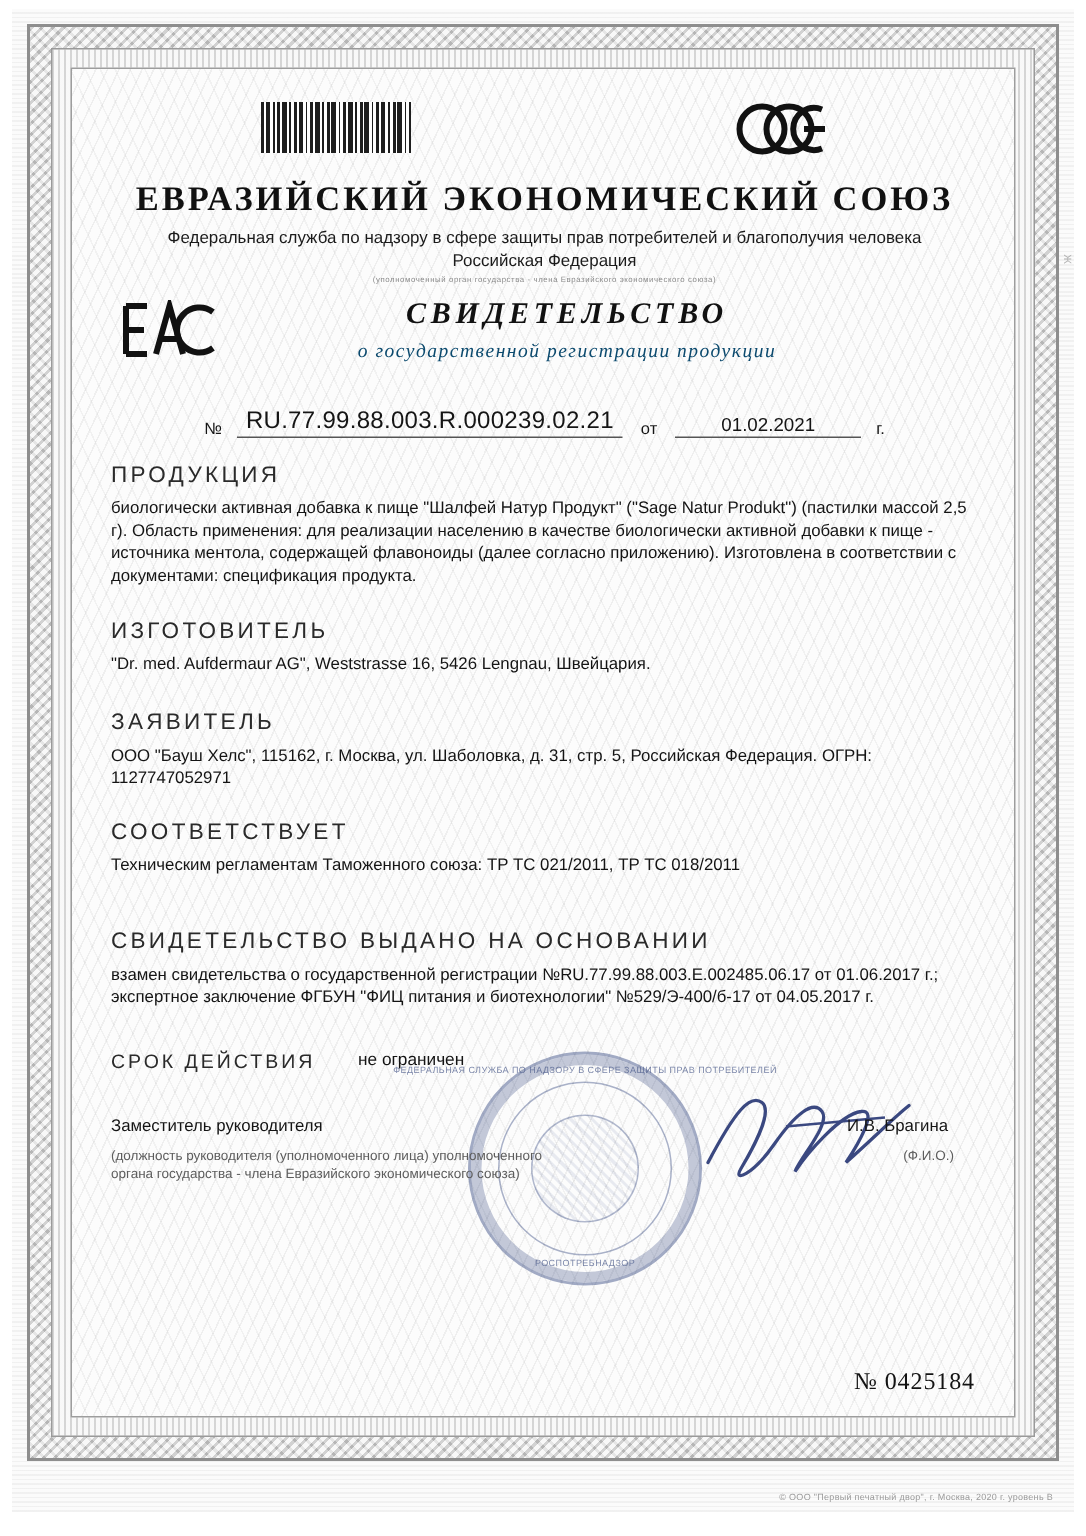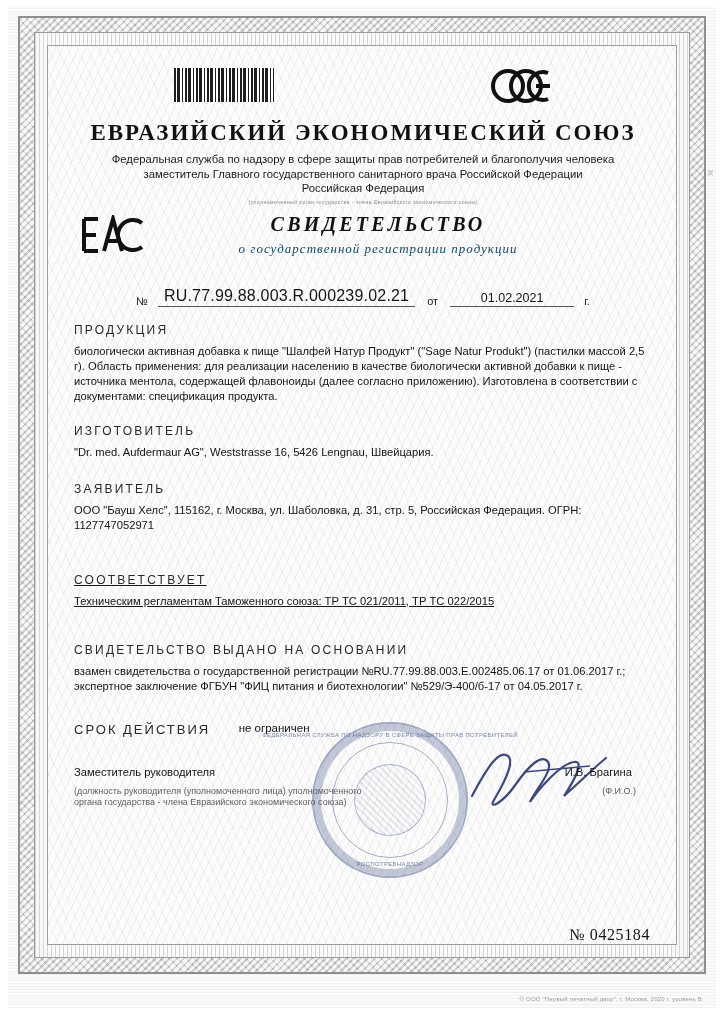--- a/index.html
+++ b/index.html
@@ -192,36 +192,36 @@
     border-bottom: 1px solid #555;
     padding: 0 10px 1px 10px;
     min-width: 104px;
     text-align: center;
   }
   .num-g { font-size: 11px; }
 
   
   .section { margin-top: 18px; }
   .section-heading {
-    font-size: 12px;
+    font-size: 15px;
     letter-spacing: 2.2px;
     color: #2a2a2a;
     font-family: "Liberation Sans", sans-serif;
   }
   .section-body {
     font-size: 11.2px;
     line-height: 15px;
     color: #141414;
     margin-top: 7px;
     text-align: left;
   }
   .sec-product { margin-top: 16px; }
   .sec-manufacturer { margin-top: 20px; }
   .sec-applicant { margin-top: 22px; }
-  .sec-conform { margin-top: 40px; text-decoration: underline; }
+  .sec-conform { margin-top: 19px; }
   .sec-basis { margin-top: 34px; }
 
   
   .validity-row {
     margin-top: 26px;
     position: relative;
     height: 24px;
   }
   .validity-heading {
     font-size: 13px;
@@ -324,21 +324,21 @@
     width: 150px;
     height: 70px;
     opacity: .85;
     pointer-events: none;
   }
 
   
   .serial {
     position: absolute;
     right: 26px;
-    bottom: 0;
+    bottom: 13px;
     font-size: 16px;
     font-family: "Liberation Serif", serif;
     letter-spacing: .6px;
     color: #131313;
   }
 
   
   .footer-note {
     position: absolute;
     right: 14px;
@@ -374,21 +374,20 @@
             <svg class="eaeu-logo" viewBox="0 0 70 52">
               <circle cx="22" cy="26" r="15" fill="none" stroke="#111" stroke-width="4"></circle>
               <circle cx="40" cy="26" r="15" fill="none" stroke="#111" stroke-width="4"></circle>
               <path d="M62 13 a14 14 0 1 0 0 26" fill="none" stroke="#111" stroke-width="4"></path>
               <line x1="50" y1="26" x2="64" y2="26" stroke="#111" stroke-width="4"></line>
             </svg>
           </div>
 
           <div class="title-main">ЕВРАЗИЙСКИЙ ЭКОНОМИЧЕСКИЙ СОЮЗ</div>
           <div class="authority">Федеральная служба по надзору в сфере защиты прав потребителей и благополучия человека</div>
-          <div class="authority" style="margin-top:0">заместитель Главного государственного санитарного врача Российской Федерации</div>
           <div class="authority" style="margin-top:0">Российская Федерация</div>
           <div class="micro-line">(уполномоченный орган государства - члена Евразийского экономического союза)</div>
 
           <div class="cert-row">
             <svg class="eac-mark" viewBox="0 0 66 40">
               <path d="M4 4 L4 36 M4 4 L18 4 M4 20 L16 20 M4 36 L18 36" stroke="#111" stroke-width="4" fill="none"></path>
               <path d="M24 36 L33 4 L42 36 M27 26 L39 26" stroke="#111" stroke-width="4" fill="none"></path>
               <path d="M62 8 a15 15 0 1 0 0 24" stroke="#111" stroke-width="4" fill="none"></path>
             </svg>
             <div class="cert-title">СВИДЕТЕЛЬСТВО</div>
@@ -413,21 +412,21 @@
             <div class="section-body">"Dr. med. Aufdermaur AG", Weststrasse 16, 5426 Lengnau, Швейцария.</div>
           </div>
 
           <div class="section sec-applicant">
             <div class="section-heading">ЗАЯВИТЕЛЬ</div>
             <div class="section-body">ООО "Бауш Хелс", 115162, г. Москва, ул. Шаболовка, д. 31, стр. 5, Российская Федерация. ОГРН: 1127747052971</div>
           </div>
 
           <div class="section sec-conform">
             <div class="section-heading">СООТВЕТСТВУЕТ</div>
-            <div class="section-body">Техническим регламентам Таможенного союза: ТР ТС 021/2011, ТР ТС 022/2015</div>
+            <div class="section-body">Техническим регламентам Таможенного союза: ТР ТС 021/2011, ТР ТС 018/2011</div>
           </div>
 
           <div class="section sec-basis">
             <div class="section-heading">СВИДЕТЕЛЬСТВО ВЫДАНО НА ОСНОВАНИИ</div>
             <div class="section-body">взамен свидетельства о государственной регистрации №RU.77.99.88.003.Е.002485.06.17 от 01.06.2017 г.; экспертное заключение ФГБУН "ФИЦ питания и биотехнологии" №529/Э-400/б-17 от 04.05.2017 г.</div>
           </div>
 
           <div class="validity-row">
             <span class="validity-heading">СРОК ДЕЙСТВИЯ</span>
             <span class="validity-value">не ограничен</span>

